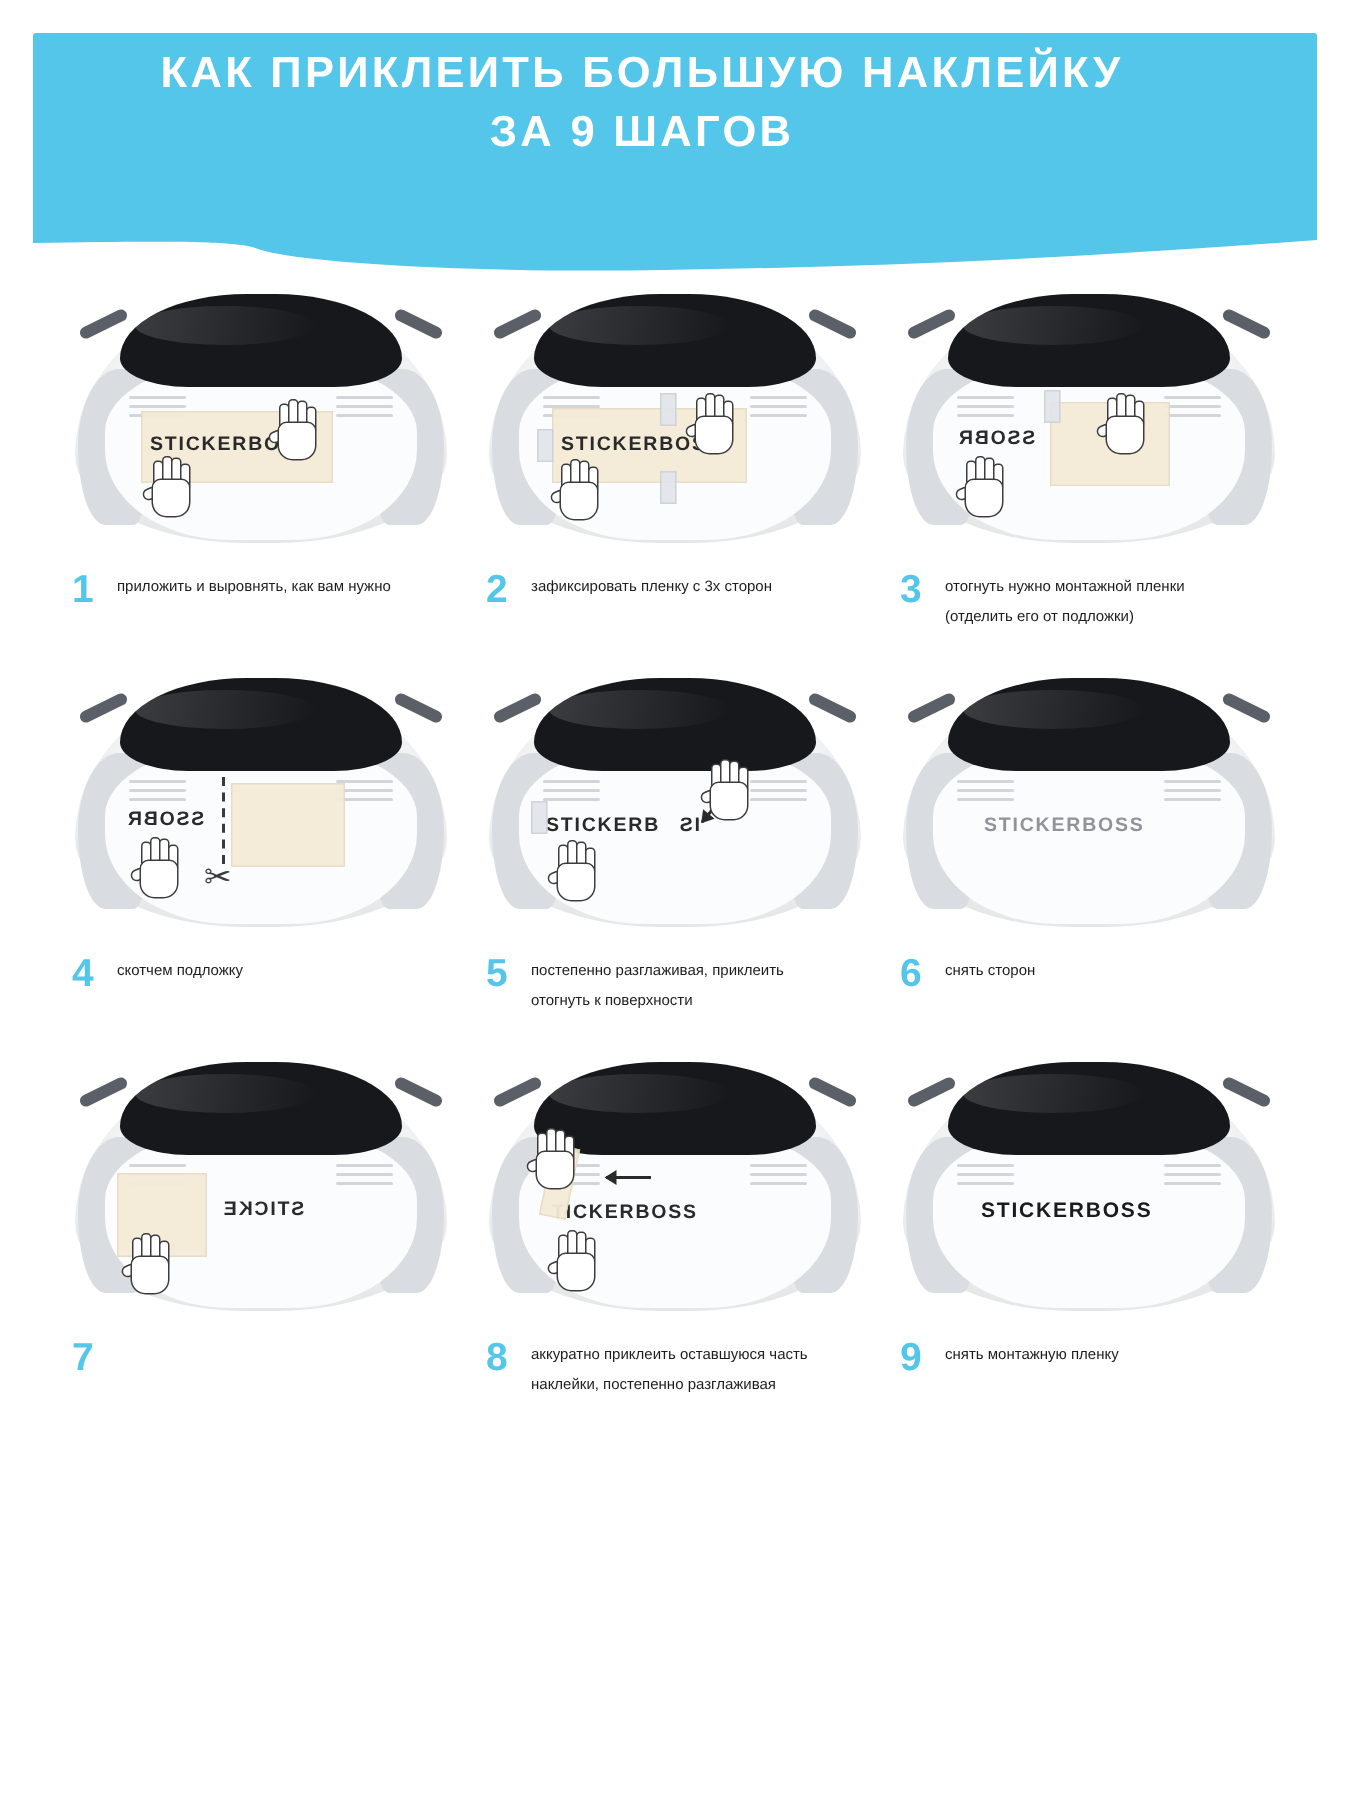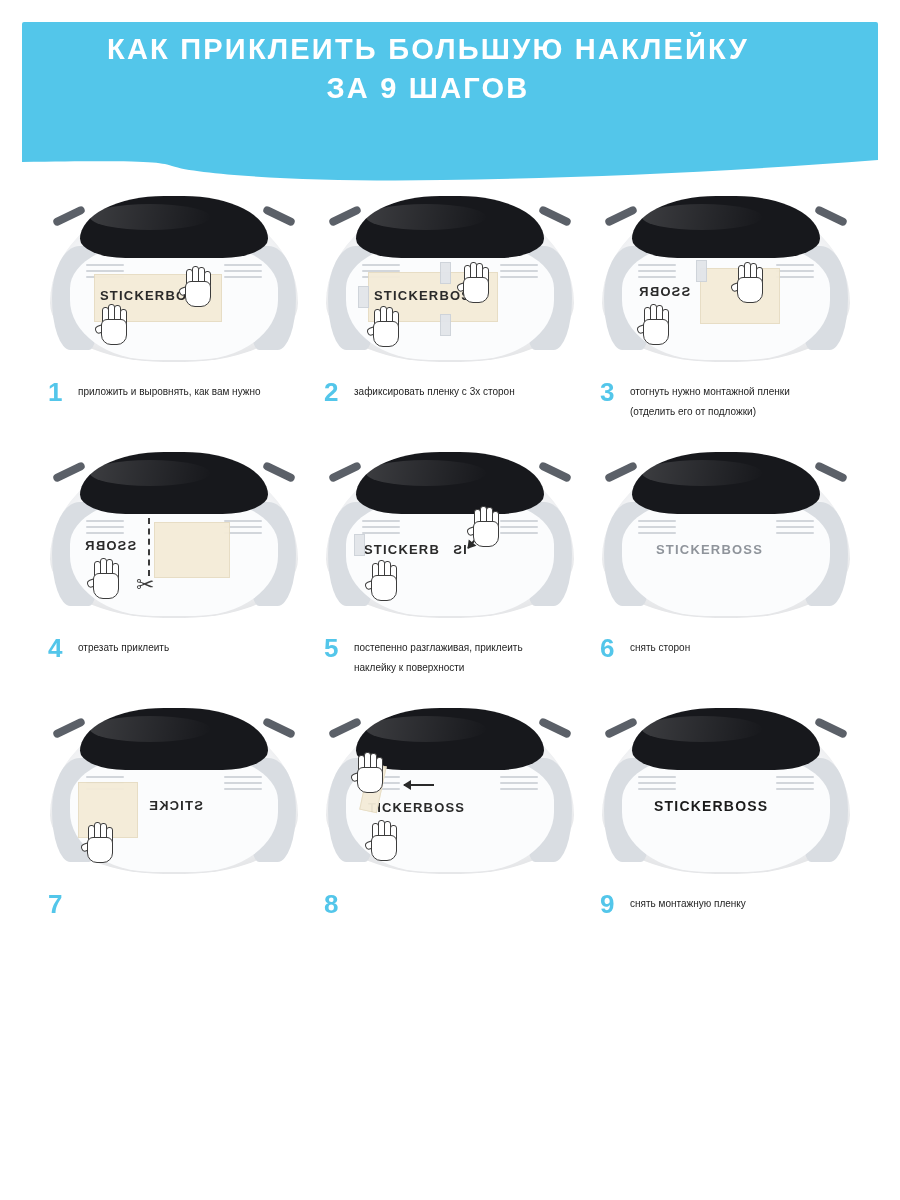--- a/index.html
+++ b/index.html
@@ -476,21 +476,21 @@
               <div class="f f2"></div>
               <div class="f f3"></div>
               <div class="f f4"></div>
             <div class="thumb"></div>
               <div class="palm"></div>
           </div>
         </div>
       </div>
       <div class="caption">
         <div class="step-num">4</div>
-        <div class="step-text">отрезать приклеить</div>
+        <div class="step-text">скотчем подложку</div>
       </div>
     </div>
 
     <div class="cell mid">
       <div class="illus">
         <div class="car">
           <div class="car-body"></div>
           <div class="car-shade-l"></div>
           <div class="car-shade-r"></div>
           <div class="car-hood"></div>
@@ -524,21 +524,21 @@
               <div class="f f2"></div>
               <div class="f f3"></div>
               <div class="f f4"></div>
             <div class="thumb"></div>
               <div class="palm"></div>
           </div>
         </div>
       </div>
       <div class="caption">
         <div class="step-num">5</div>
-        <div class="step-text">постепенно разглаживая, приклеить наклейку к поверхности</div>
+        <div class="step-text">постепенно разглаживая, приклеить отогнуть к поверхности</div>
       </div>
     </div>
 
     <div class="cell">
       <div class="illus">
         <div class="car">
           <div class="car-body"></div>
           <div class="car-shade-l"></div>
           <div class="car-shade-r"></div>
           <div class="car-hood"></div>
@@ -640,20 +640,21 @@
               <div class="f f2"></div>
               <div class="f f3"></div>
               <div class="f f4"></div>
             <div class="thumb"></div>
               <div class="palm"></div>
           </div>
         </div>
       </div>
       <div class="caption">
         <div class="step-num">8</div>
+        <div class="step-text">аккуратно приклеить оставшуюся часть наклейки, постепенно разглаживая</div>
       </div>
     </div>
 
     <div class="cell">
       <div class="illus">
         <div class="car">
           <div class="car-body"></div>
           <div class="car-shade-l"></div>
           <div class="car-shade-r"></div>
           <div class="car-hood"></div>

